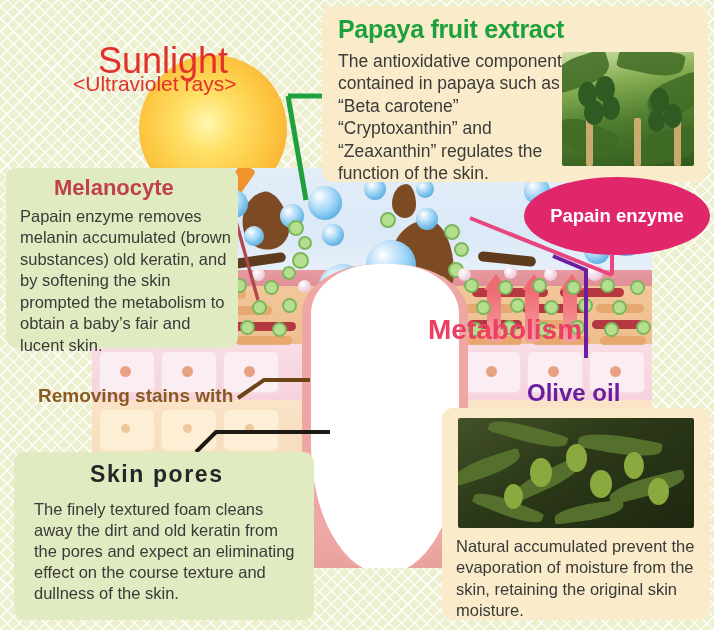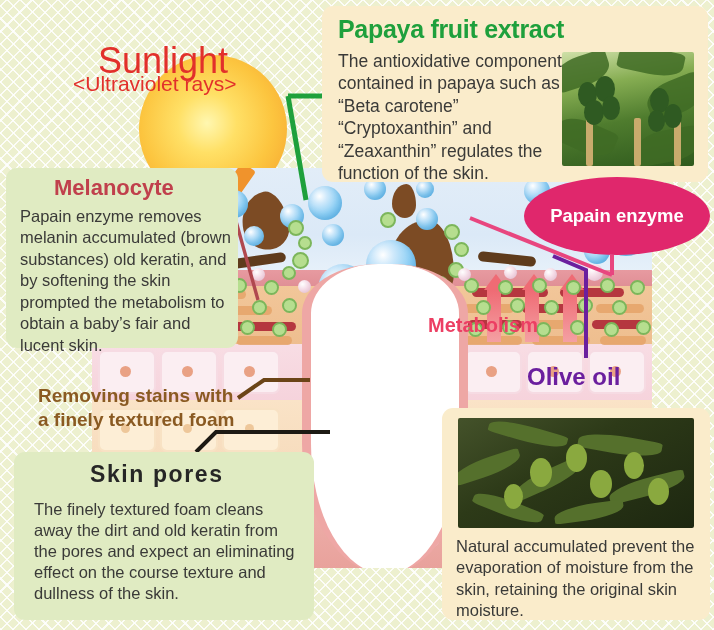--- a/index.html
+++ b/index.html
@@ -86,22 +86,22 @@
   #olive-box{left:442px;top:408px;width:268px;height:212px;}
   #olive-img{position:absolute;left:16px;top:10px;width:236px;height:110px;overflow:hidden;border-radius:2px;
      background:linear-gradient(150deg,#44522a 0%,#2d3a18 40%,#1d2710 100%);}
   #olive-img .ol{position:absolute;border-radius:50%;background:#8aa93f;}
   #olive-img .lf{position:absolute;border-radius:60% 10% 60% 10%;background:#55702c;}
   #olive-text{position:absolute;left:14px;top:128px;width:248px;font-size:16.5px;line-height:1.3;}
   
   #uv-label{position:absolute;left:104px;top:118px;font-size:25px;font-weight:bold;color:#e2302b;}
   #sun-label{position:absolute;left:98px;top:40px;font-size:36px;font-weight:normal;color:#e2302b;}
   #sun-sub{position:absolute;left:73px;top:72px;font-size:21px;color:#e2302b;}
-  #metab-label{position:absolute;left:428px;top:314px;font-size:20px;font-weight:bold;color:#ec3f63;}
-  #olive-label{position:absolute;left:527px;top:363px;font-size:24px;font-weight:bold;color:#6b1f9e;}
+  #metab-label{position:absolute;left:428px;top:314px;font-size:28px;font-weight:bold;color:#ec3f63;}
+  #olive-label{position:absolute;left:527px;top:379px;font-size:24px;font-weight:bold;color:#6b1f9e;}
   #stains-label{position:absolute;left:38px;top:384px;font-size:19px;font-weight:bold;color:#8a5a22;line-height:1.25;}
   #papain-badge{position:absolute;left:524px;top:177px;width:186px;height:78px;border-radius:50%;
      background:#e0276c;display:flex;align-items:center;justify-content:center;}
   #papain-text{color:#fff;font-size:18.5px;font-weight:bold;text-align:center;line-height:1.18;}
   
   svg.conn{position:absolute;left:0;top:0;width:714px;height:630px;pointer-events:none;}
 </style>
 </head>
 <body>
 
@@ -384,21 +384,20 @@
   <div id="papain-badge">
     <div id="papain-text">
       <span>Papain enzyme</span><br>
     </div>
   </div>
 
   <div id="metab-label">Metabolism</div>
   <div id="olive-label">Olive oil</div>
   <div id="stains-label">
     <span>Removing stains with</span><br>
-    <span>a finely textured foam</span>
   </div>
 
   <div class="box green" id="pores-box">
     <div class="ttl" id="pores-title">Skin pores</div>
     <div class="bdy" id="pores-text">The finely textured foam cleans away the dirt and old keratin from the pores and expect an eliminating effect on the course texture and dullness of the skin.</div>
   </div>
 
   <div class="box cream" id="olive-box">
     <div id="olive-img">
       <div class="lf" style="left:-6px;top:40px;width:70px;height:18px;transform:rotate(-18deg);"></div>

